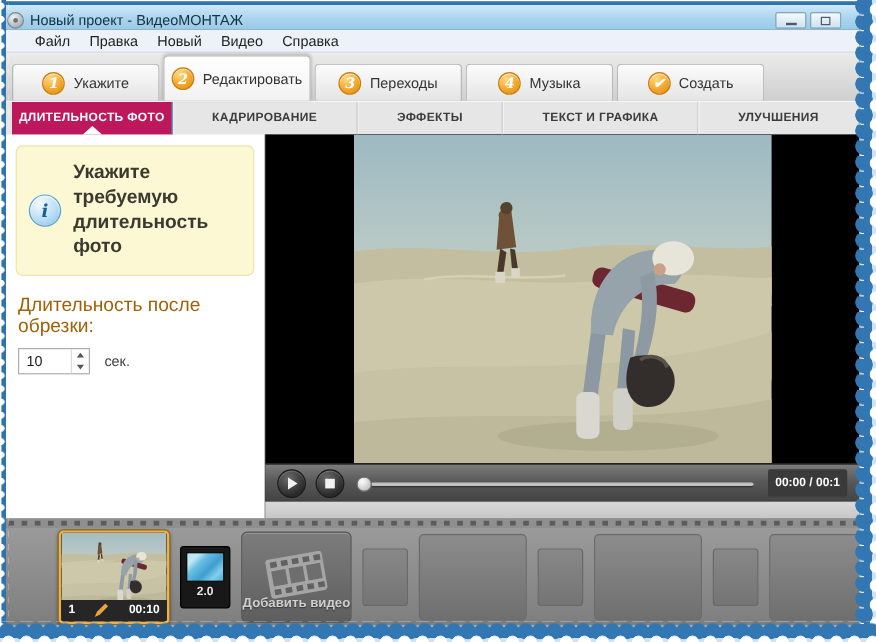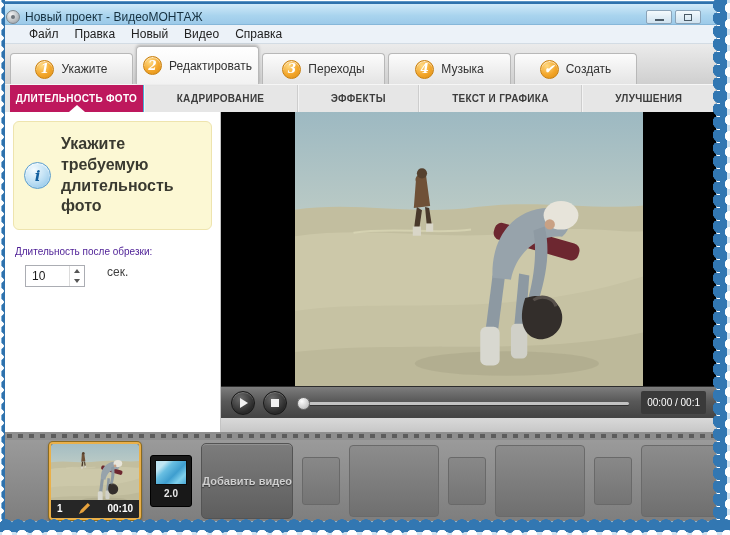--- a/index.html
+++ b/index.html
@@ -66,22 +66,22 @@
   .left-panel { flex:0 0 216px; background:#fff; border-right:1px solid #c4c4c4; padding:9px 8px; }
   .info-box { background:#fcf8d4; border:1px solid #eee4ae; border-radius:6px;
               display:flex; align-items:center; gap:10px; padding:12px 10px; }
   .info-icon { width:27px; height:27px; flex:0 0 27px; border-radius:50%;
                background:radial-gradient(circle at 35% 28%, #f4fbff, #bfe0f4 50%, #85bfe5);
                border:1px solid #5e9fce; color:#135f9e; font-family:"DejaVu Serif", serif;
                font-weight:bold; font-style:italic; font-size:15px; display:flex;
                align-items:center; justify-content:center;
                box-shadow:inset 0 1px 2px rgba(255,255,255,.9); }
   .info-text { font-size:16px; font-weight:bold; color:#3a3a30; line-height:1.3; }
-  .field-label { margin:16px 0 8px 2px; font-size:10px; color:#4c1d95; }
-  .spin-row { display:flex; gap:22px; margin-left:12px; }
+  .field-label { margin:16px 0 8px 2px; font-size:16px; color:#a16207; }
+  .spin-row { display:flex; align-items:center; gap:12px; margin-left:2px; }
   .spinbox { width:60px; height:22px; border:1px solid #abadb3; background:#fff;
              display:flex; align-items:stretch; }
   .spin-value { flex:1; font-size:12px; color:#1a1a1a; display:flex; align-items:center;
                 padding-left:6px; }
   .spin-btns { width:15px; border-left:1px solid #dcdcdc; display:flex; flex-direction:column; }
   .spin-up, .spin-down { flex:1; display:flex; align-items:center; justify-content:center; }
   .spin-up::after { content:""; border-left:3.5px solid transparent; border-right:3.5px solid transparent;
                     border-bottom:4px solid #555; }
   .spin-down::after { content:""; border-left:3.5px solid transparent; border-right:3.5px solid transparent;
                     border-top:4px solid #555; }
@@ -101,21 +101,21 @@
   .play-glyph { width:0; height:0; border-top:5px solid transparent; border-bottom:5px solid transparent;
                 border-left:8px solid #f2f2f2; margin-left:2px; }
   .stop-glyph { width:8px; height:8px; background:#f2f2f2; }
   .seek { flex:1 1 auto; position:relative; height:24px; }
   .seek-track { position:absolute; left:14px; right:4px; top:11px; height:3px;
                 background:#c2c2c2; border-radius:2px; box-shadow:0 1px 0 rgba(0,0,0,.4); }
   .seek-handle { position:absolute; left:2px; top:6px; width:13px; height:13px; border-radius:50%;
                 background:radial-gradient(circle at 35% 30%, #fdfdfd, #c7c7c7 70%, #9a9a9a);
                 border:1px solid #6f6f6f; }
   .time-box { flex:0 0 auto; background:#3a3a3a; border-radius:2px; color:#fff; font-size:10px;
-              font-weight:normal; padding:6px 6px; white-space:nowrap; }
+              font-weight:bold; padding:6px 6px; white-space:nowrap; }
   .under-player { flex:0 0 14px; background:linear-gradient(#d9d9d9,#c7c7c7); }
 
   
   .timeline { flex:1 1 auto; display:flex; flex-direction:column; min-height:0;
               background:linear-gradient(#9d9d9d,#7e7e7e); }
   .perforation { flex:0 0 8px; background-color:#8f8f8f;
               background-image:linear-gradient(90deg, #5c5c5c 0 5px, rgba(0,0,0,0) 5px 11px);
               background-size:11px 4px; background-position:2px center; background-repeat:repeat-x; }
   .tracks { flex:1 1 auto; display:flex; align-items:center; gap:9px; padding-left:44px;
             overflow:hidden; }
@@ -129,21 +129,21 @@
   .clip-bar .num { flex:0 0 auto; }
   .clip-bar .mid { flex:1 1 auto; display:flex; justify-content:center; }
   .transition-item { width:42px; height:52px; flex:0 0 42px; background:#181818; border:1px solid #000;
             border-radius:3px; display:flex; flex-direction:column; align-items:center; padding-top:4px; }
   .transition-thumb { width:32px; height:25px;
             background:linear-gradient(135deg,#bfe6f4 0 20%, #69bfe2 35%, #3e9ecf 60%, #7fd0ec 80%, #4aa8d6);
             border:1px solid #0c0c0c; }
   .transition-label { color:#e8e8e8; font-size:10px; font-weight:bold; margin-top:3px; }
   .add-video-btn { width:92px; height:76px; flex:0 0 92px; border-radius:5px;
             background:linear-gradient(#7c7c7c,#5e5e5e); border:1px solid #545454;
-            box-shadow:inset 0 1px 0 rgba(255,255,255,.18); display:flex; flex-direction:row;
+            box-shadow:inset 0 1px 0 rgba(255,255,255,.18); display:flex; flex-direction:column;
             align-items:center; justify-content:center; padding-top:4px; }
   .add-video-btn svg { width:58px; height:44px; }
   .add-video-label { color:#cfcfcf; font-size:11px; font-weight:bold; margin-top:-4px;
             text-shadow:0 1px 1px rgba(0,0,0,.5); white-space:nowrap; }
   .slot-lg { width:90px; height:72px; flex:0 0 90px; border-radius:4px;
             background:linear-gradient(#8c8c8c,#6f6f6f); border:1px solid #6a6a6a; }
   .slot-sm { width:38px; height:48px; flex:0 0 38px; border-radius:3px;
             background:linear-gradient(#888888,#747474); border:1px solid #696969; }
 
   

